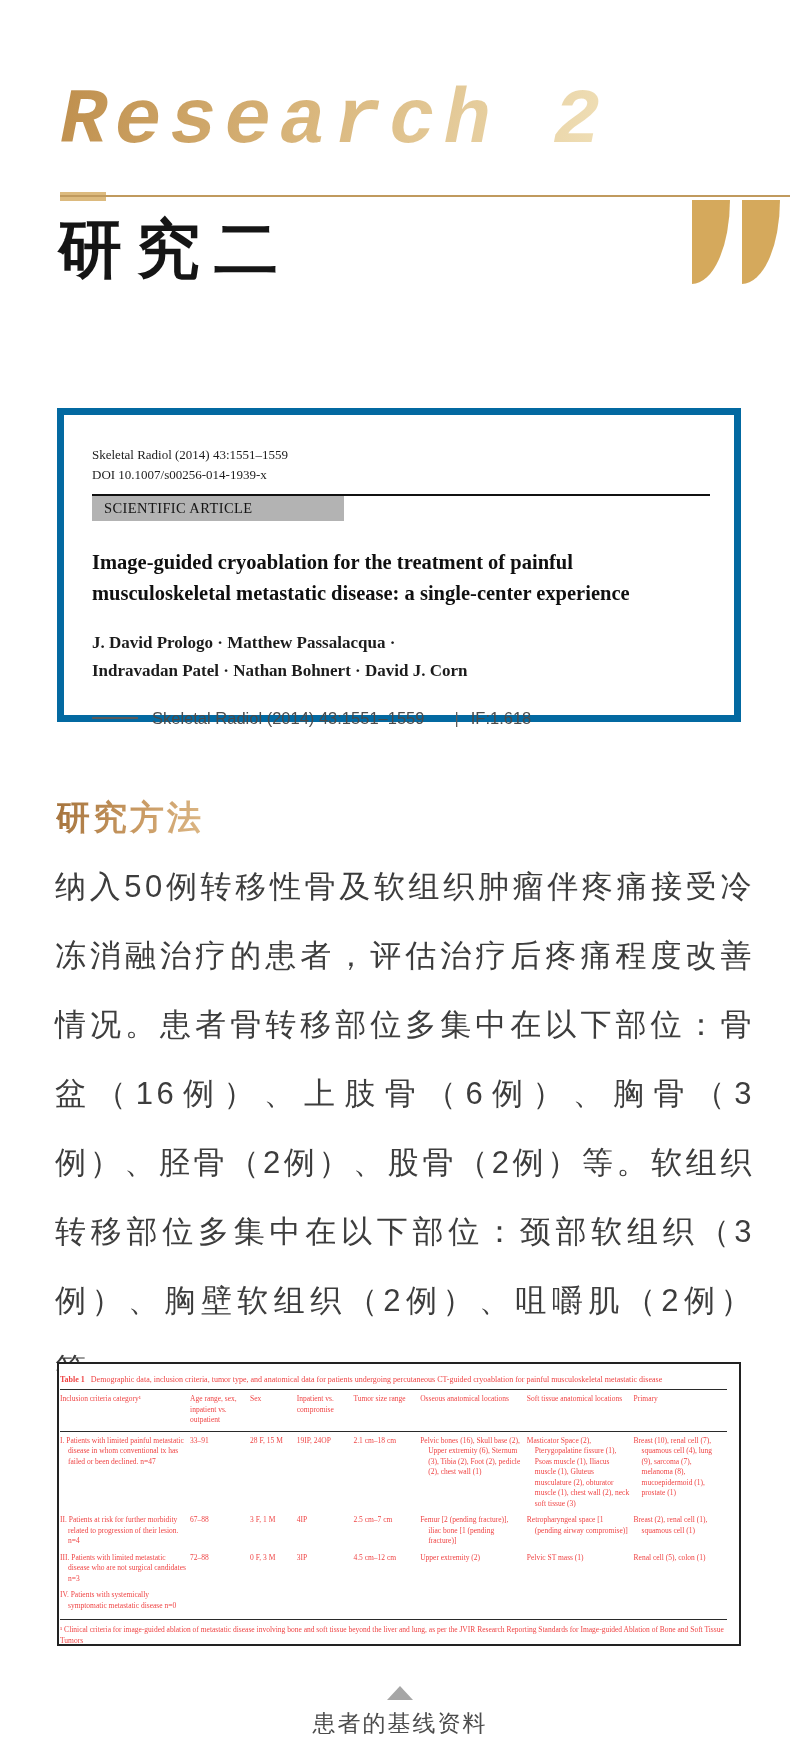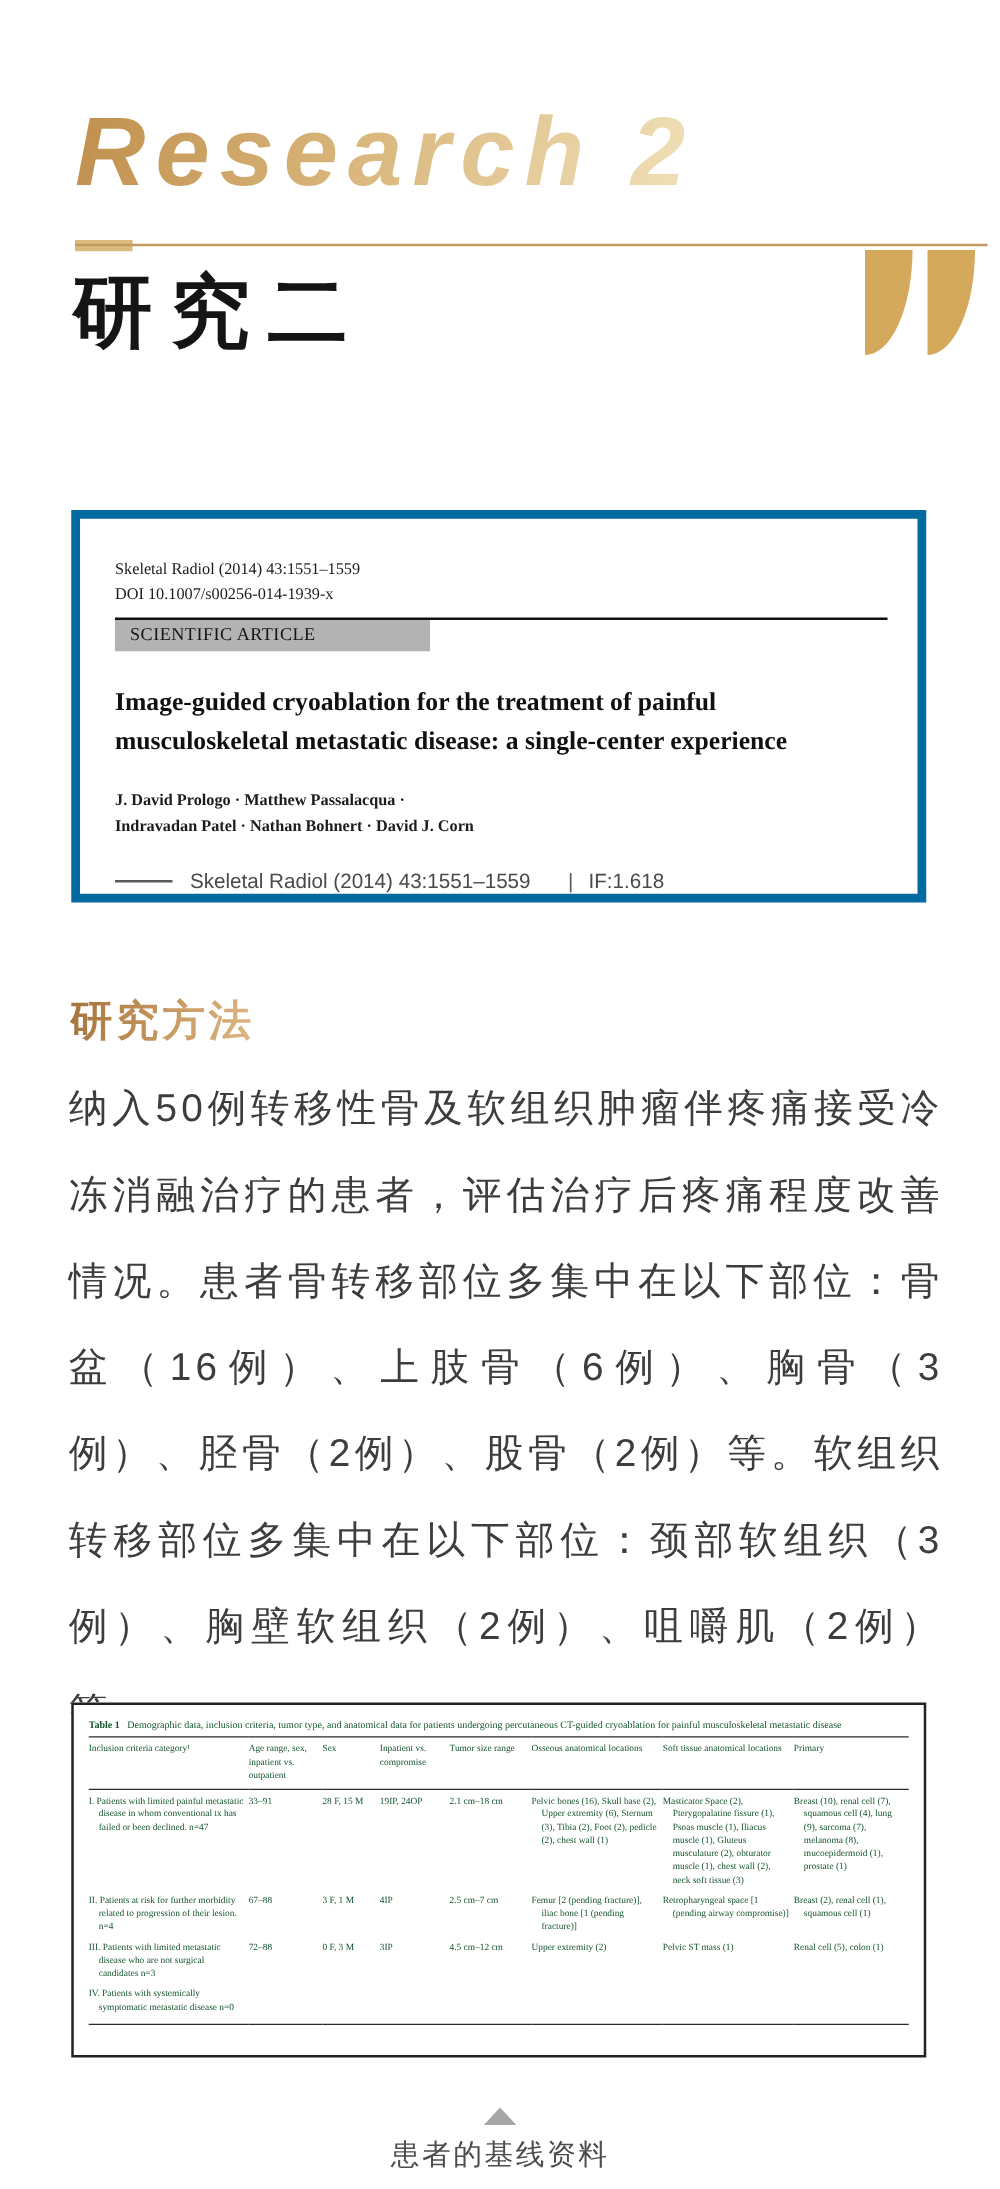--- a/index.html
+++ b/index.html
@@ -2,21 +2,21 @@
 <html><head>
 <meta charset="utf-8">
 <style>
   * { margin:0; padding:0; box-sizing:border-box; }
   body { background:#ffffff; font-family:"Liberation Sans", sans-serif; }
   .page { position:relative; width:800px; height:1751px; background:#ffffff; overflow:hidden; }
 
   
   .script-title{
     position:absolute; left:60px; top:82px;
-    font-family:Liberation Sans, sans-serif; font-style:italic; font-weight:bold;
+    font-family:Liberation Mono, monospace; font-style:italic; font-weight:bold;
     font-size:78px; letter-spacing:8px; color:#cda266; line-height:1;
   }
   @supports ((-webkit-background-clip:text) or (background-clip:text)){
     .script-title{
       background:linear-gradient(105deg,#bf8f4d 0%,#d9b67c 45%,#f0e0b8 100%);
       -webkit-background-clip:text; background-clip:text; color:transparent;
     }
   }
   .gold-rule{ position:absolute; left:60px; top:192px; width:730px; height:9px; }
   .gold-rule .thick{ position:absolute; left:0; top:0; width:46px; height:9px; background:#dcba7e; }
@@ -41,21 +41,21 @@
     border:7px solid #0369a1; background:#ffffff; padding:30px 24px 0 28px;
     font-family:"Liberation Serif", serif; color:#1c1c1c;
   }
   .paper-meta{ font-size:13px; line-height:1.55; }
   .paper-rule{ margin-top:9px; width:100%; height:2px; background:#111; }
   .type-band{
     width:252px; background:#b3b3b3; color:#141414;
     font-size:14.5px; letter-spacing:0.4px; padding:4px 0 4px 12px;
   }
   .paper-title{ margin-top:26px; font-size:20.5px; font-weight:bold; line-height:1.5; color:#101010; max-width:610px; }
-  .paper-authors{ margin-top:20px; font-size:13px; font-weight:bold; line-height:1.65; }
+  .paper-authors{ margin-top:20px; font-size:17px; font-weight:bold; line-height:1.65; }
   .cite-row{
     margin-top:24px; display:flex; align-items:center;
     font-family:"Liberation Sans", sans-serif; font-size:16.5px; color:#4a4a4a;
   }
   .cite-dash{ width:46px; height:2px; background:#5a5a5a; margin-right:14px; }
   .cite-sep{ margin:0 12px 0 30px; color:#5a5a5a; }
 
   
   .methods-heading{
     position:absolute; left:56px; top:798px;
@@ -70,22 +70,22 @@
   }
   .body-paragraph{
     position:absolute; left:55px; top:852px; width:700px;
     font-size:31px; line-height:69px; letter-spacing:3.5px; color:#3d3d3d;
     text-align:justify;
   }
 
   
   .table-card{
     position:absolute; left:57px; top:1362px; width:684px; height:284px;
-    border:2px solid #222; background:#fff; padding:10px 12px 0 12px;
-    font-family:"Liberation Serif", serif; color:#14532d; overflow:hidden;
+    border:2px solid #222; background:#fff; padding:10px 12px 0 1px;
+    font-family:"Liberation Serif", serif; color:#ef4444; overflow:hidden;
   }
   .tbl-title{ font-size:8px; line-height:1.4; white-space:nowrap; overflow:hidden; margin-bottom:4px; }
   .tbl-title .lbl{ font-weight:bold; margin-right:6px; }
   table.journal{ width:100%; border-collapse:collapse; table-layout:fixed; }
   table.journal th{
     font-size:7.5px; font-weight:normal; text-align:left; vertical-align:top;
     border-top:1.5px solid #2a2a2a; border-bottom:1px solid #2a2a2a;
     padding:4px 4px 5px 0; line-height:1.4;
   }
   table.journal td{
@@ -208,18 +208,19 @@
           <td></td>
           <td></td>
           <td></td>
           <td></td>
           <td></td>
           <td></td>
           <td></td>
         </tr>
       </tbody>
     </table>
+    <div class="tbl-footnote">¹ Clinical criteria for image-guided ablation of metastatic disease involving bone and soft tissue beyond the liver and lung, as per the JVIR Research Reporting Standards for Image-guided Ablation of Bone and Soft Tissue Tumors</div>
   </div>
 
   <div class="footer-triangle"></div>
   <div class="footer-caption">患者的基线资料</div>
 
 </div>
 
 </body></html>

